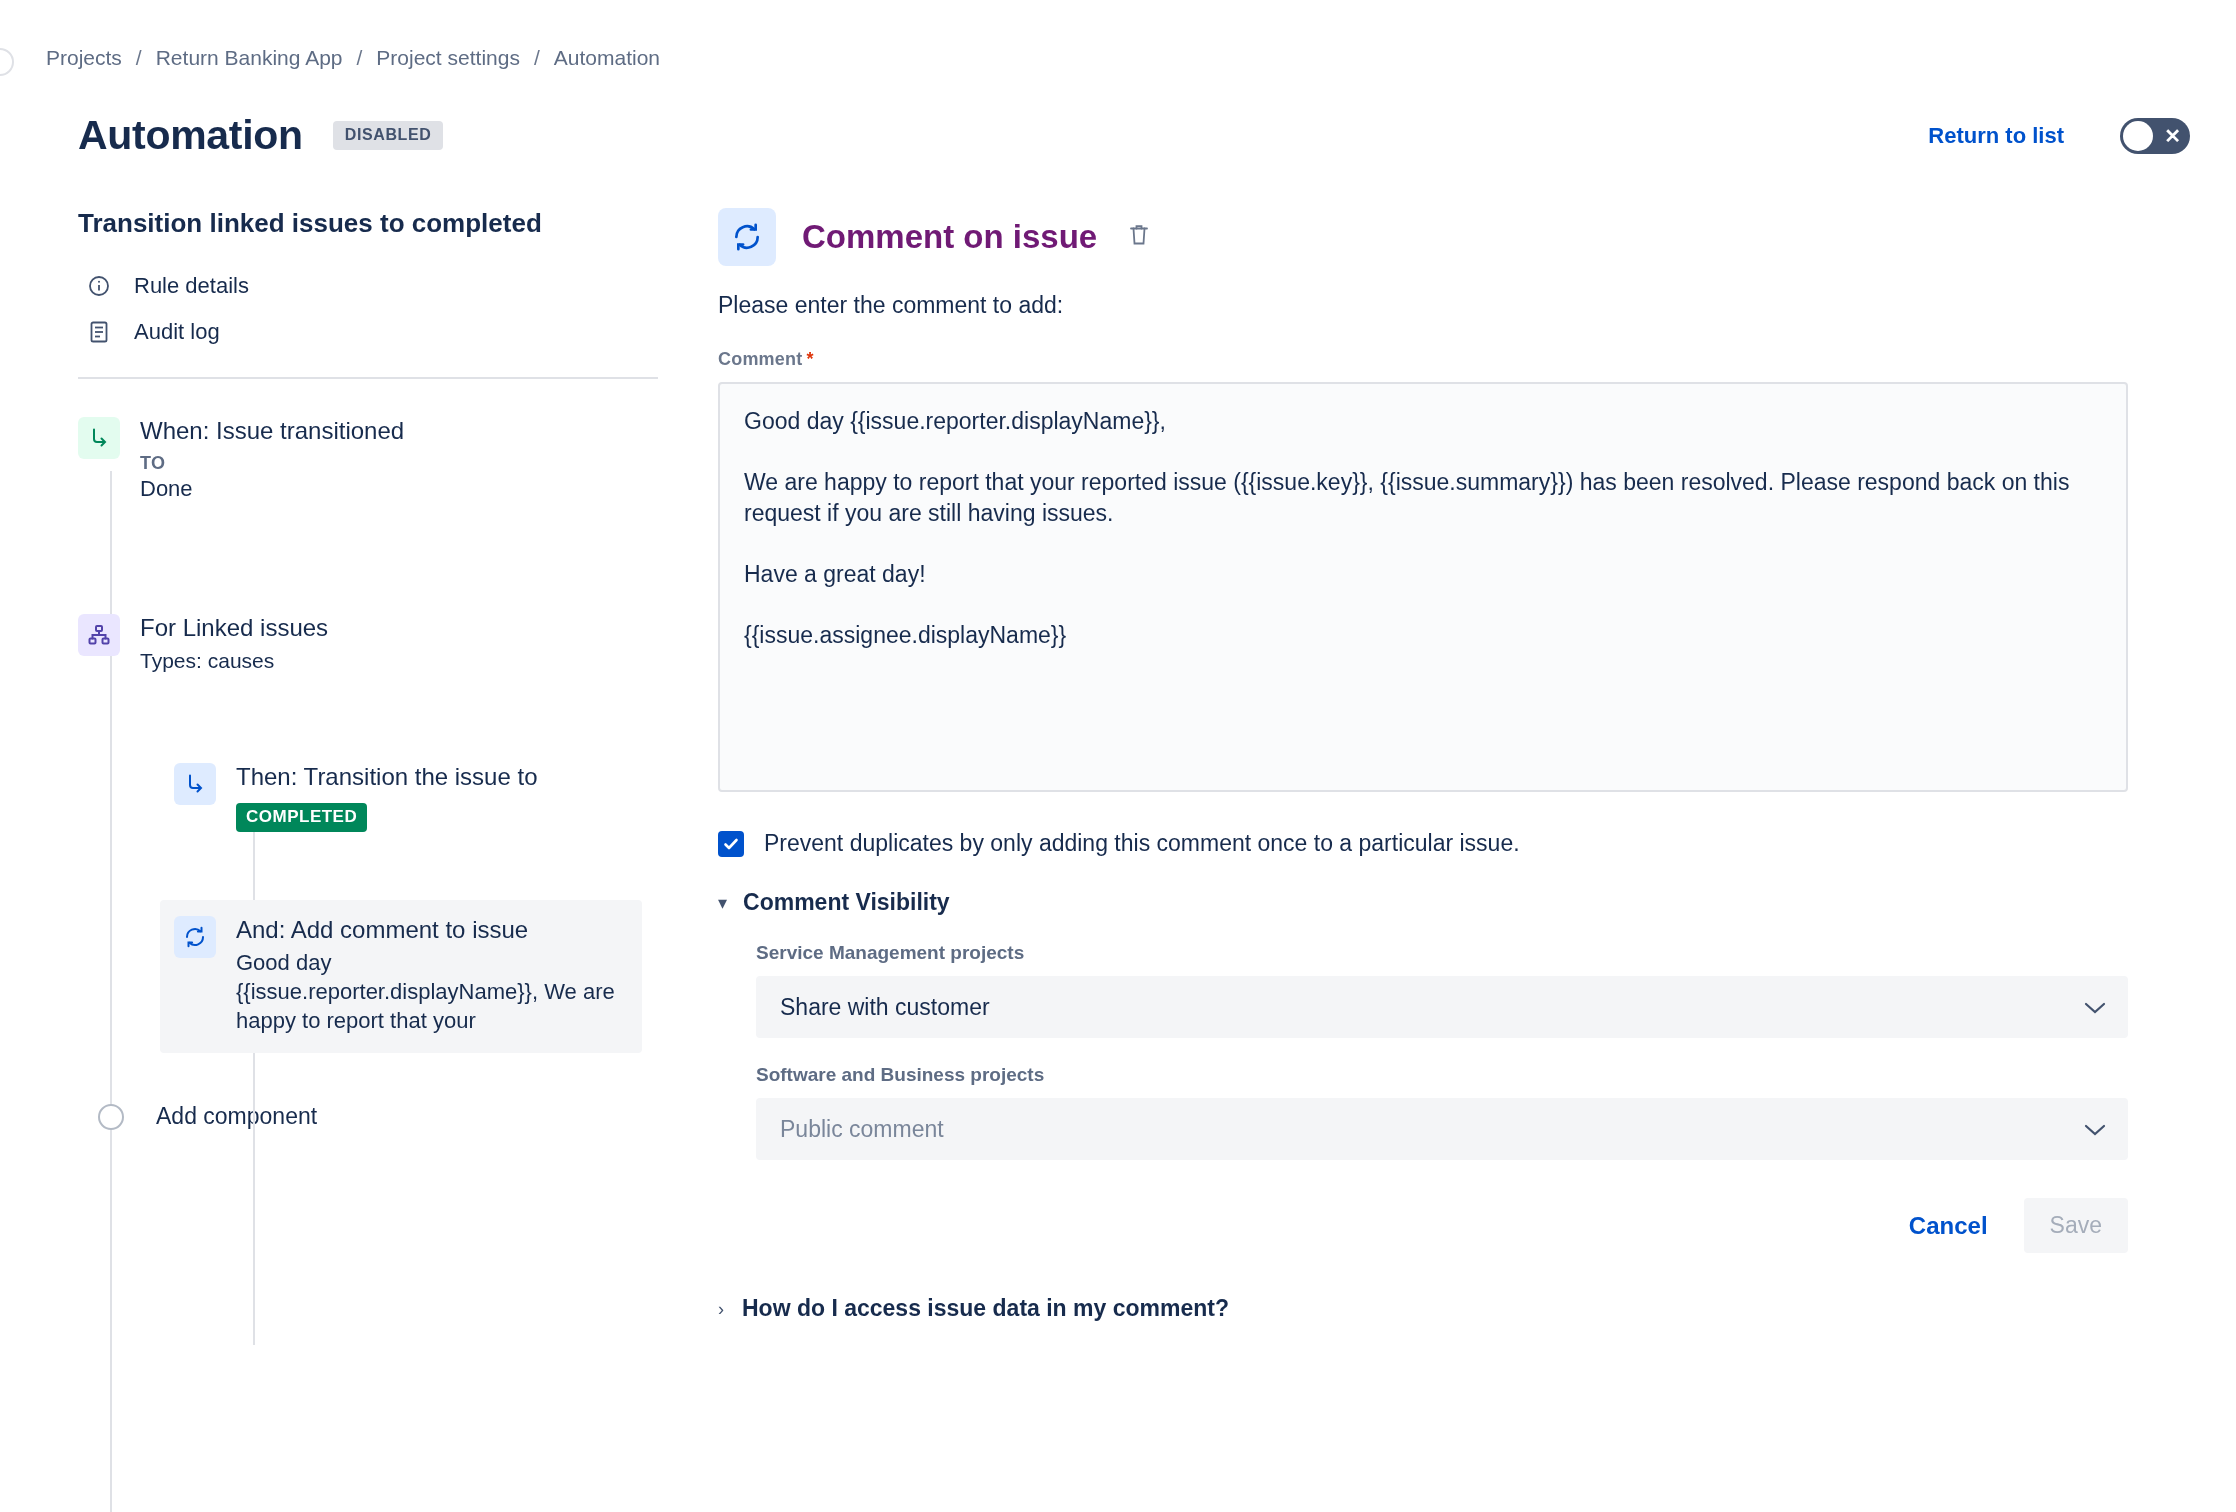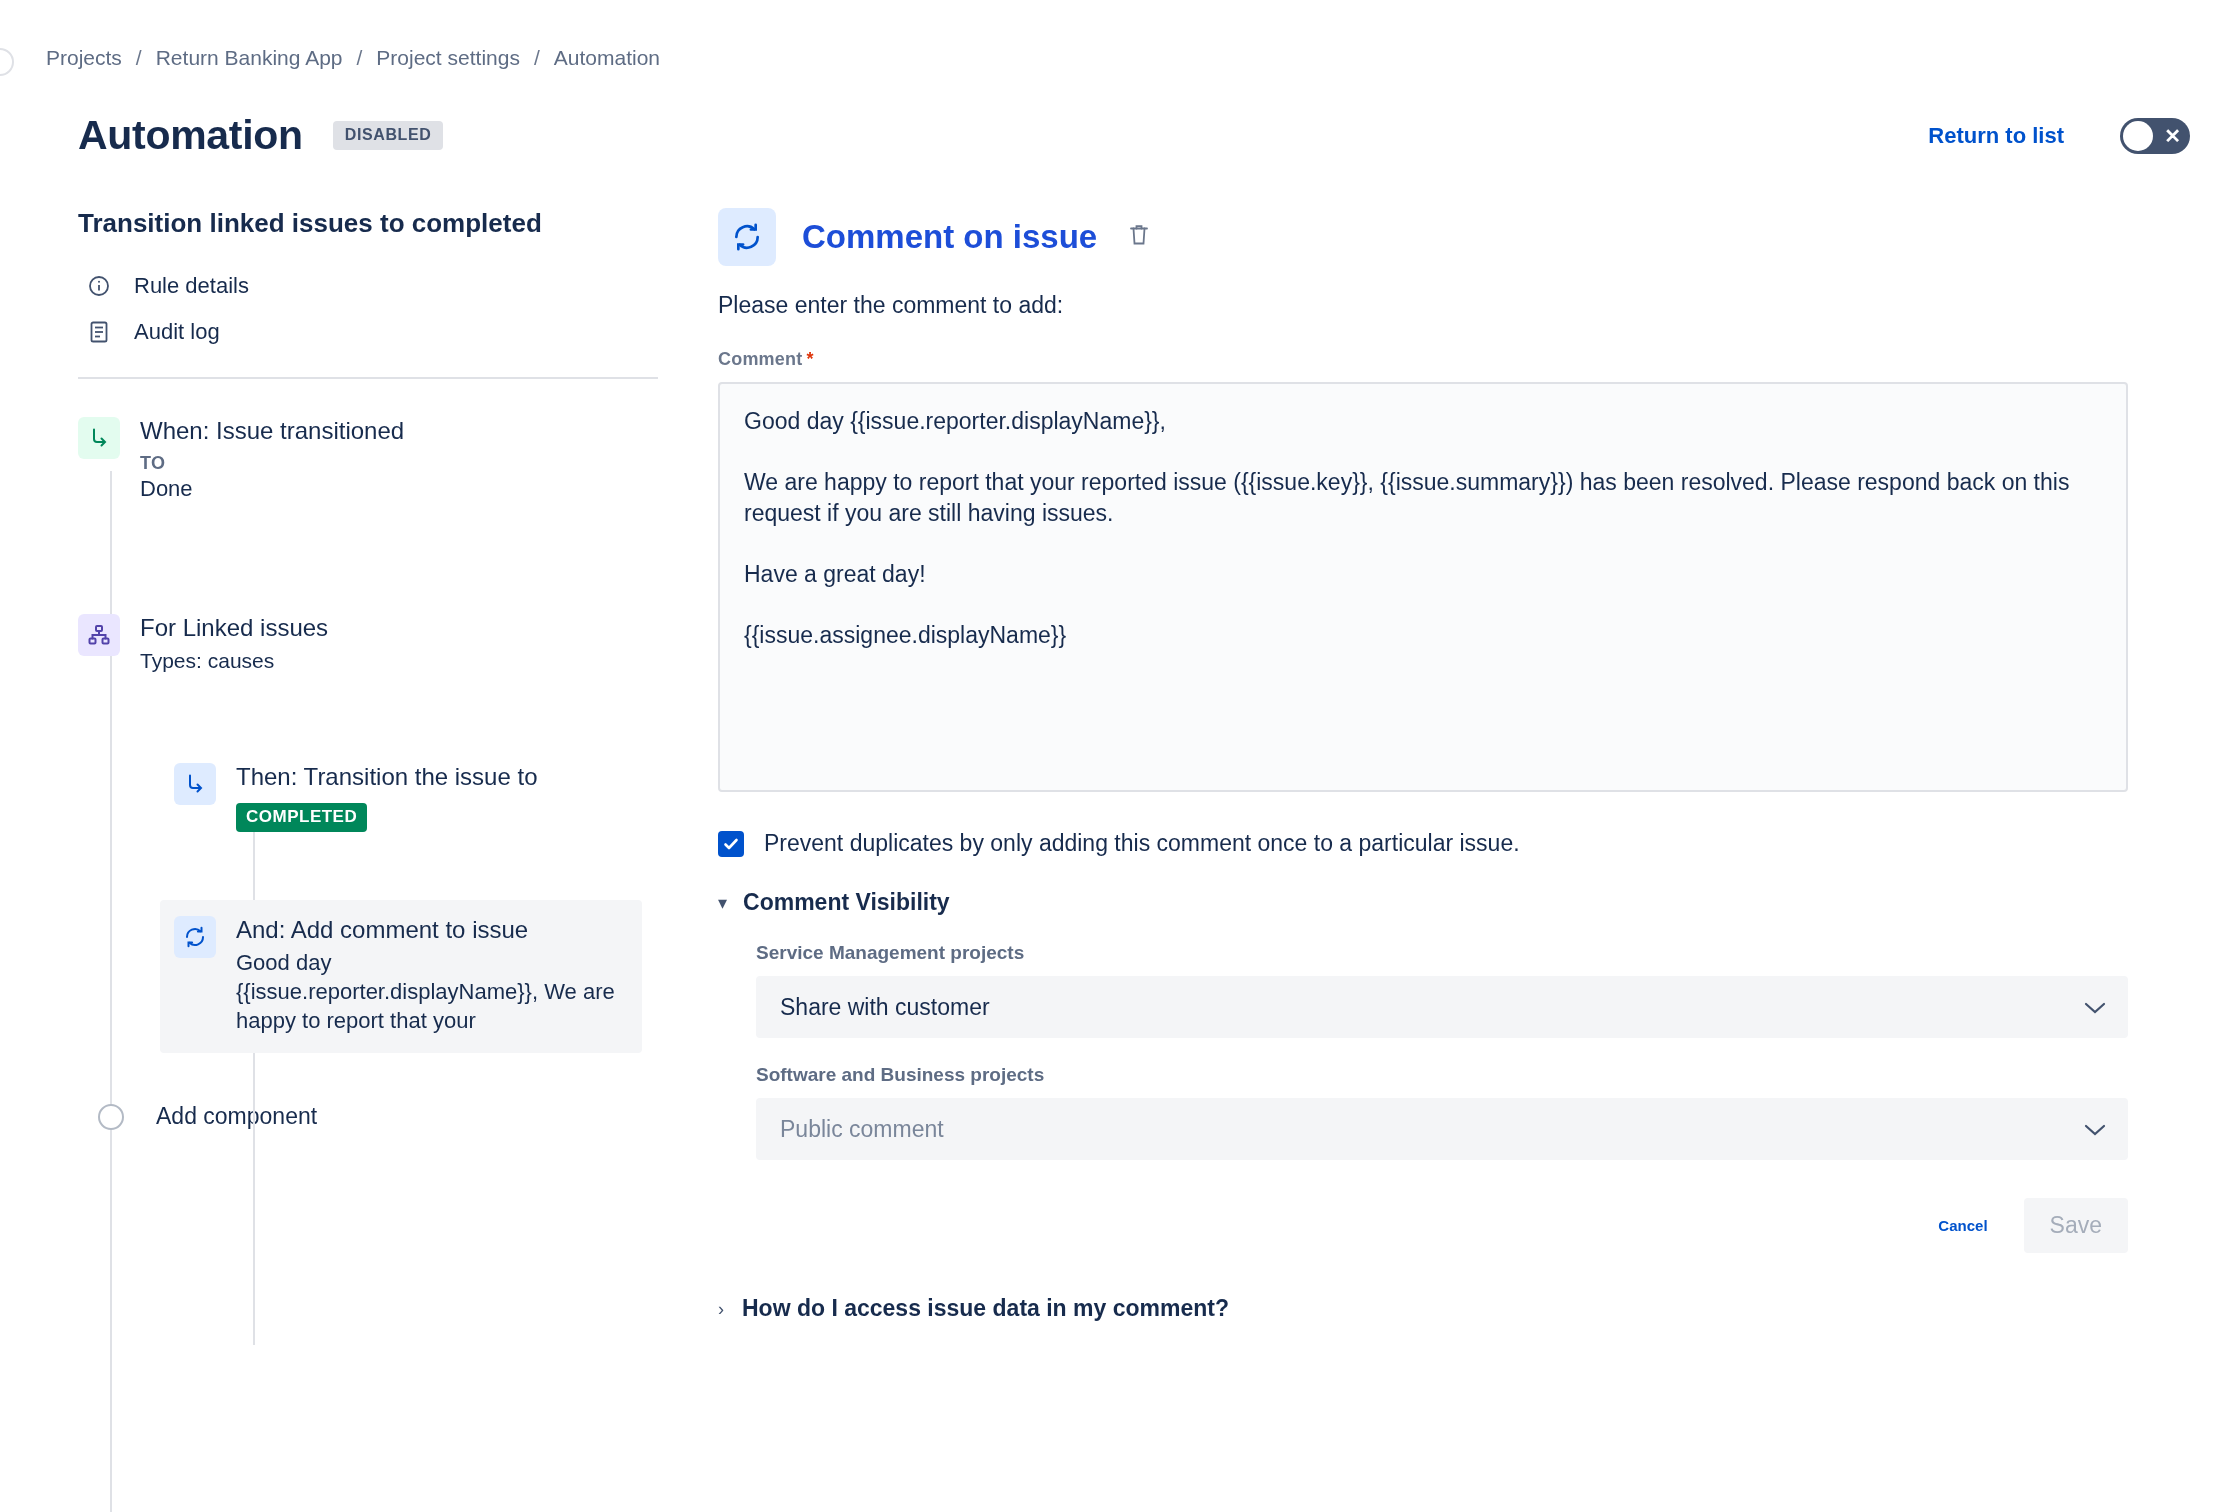--- a/index.html
+++ b/index.html
@@ -286,21 +286,21 @@
     border-radius: 8px;
     background: #deebff;
     color: #0052cc;
     display: flex;
     align-items: center;
     justify-content: center;
   }
   .detail-title {
     font-size: 33px;
     font-weight: bold;
-    color: #1d4ed8;
+    color: #701a75;
   }
   .trash {
     color: #6b778c;
     cursor: pointer;
     margin-left: 4px;
   }
   .detail-intro {
     font-size: 23px;
     color: #172b4d;
     margin-top: 26px;
@@ -394,21 +394,21 @@
   }
   .actions {
     display: flex;
     align-items: center;
     justify-content: flex-end;
     gap: 26px;
     margin-top: 38px;
     width: 1410px;
   }
   .btn-cancel {
-    font-size: 15px;
+    font-size: 24px;
     font-weight: bold;
     color: #0052cc;
     background: transparent;
     border: none;
     padding: 12px 10px;
     cursor: pointer;
     font-family: "Liberation Sans", sans-serif;
   }
   .btn-save {
     font-size: 23px;

